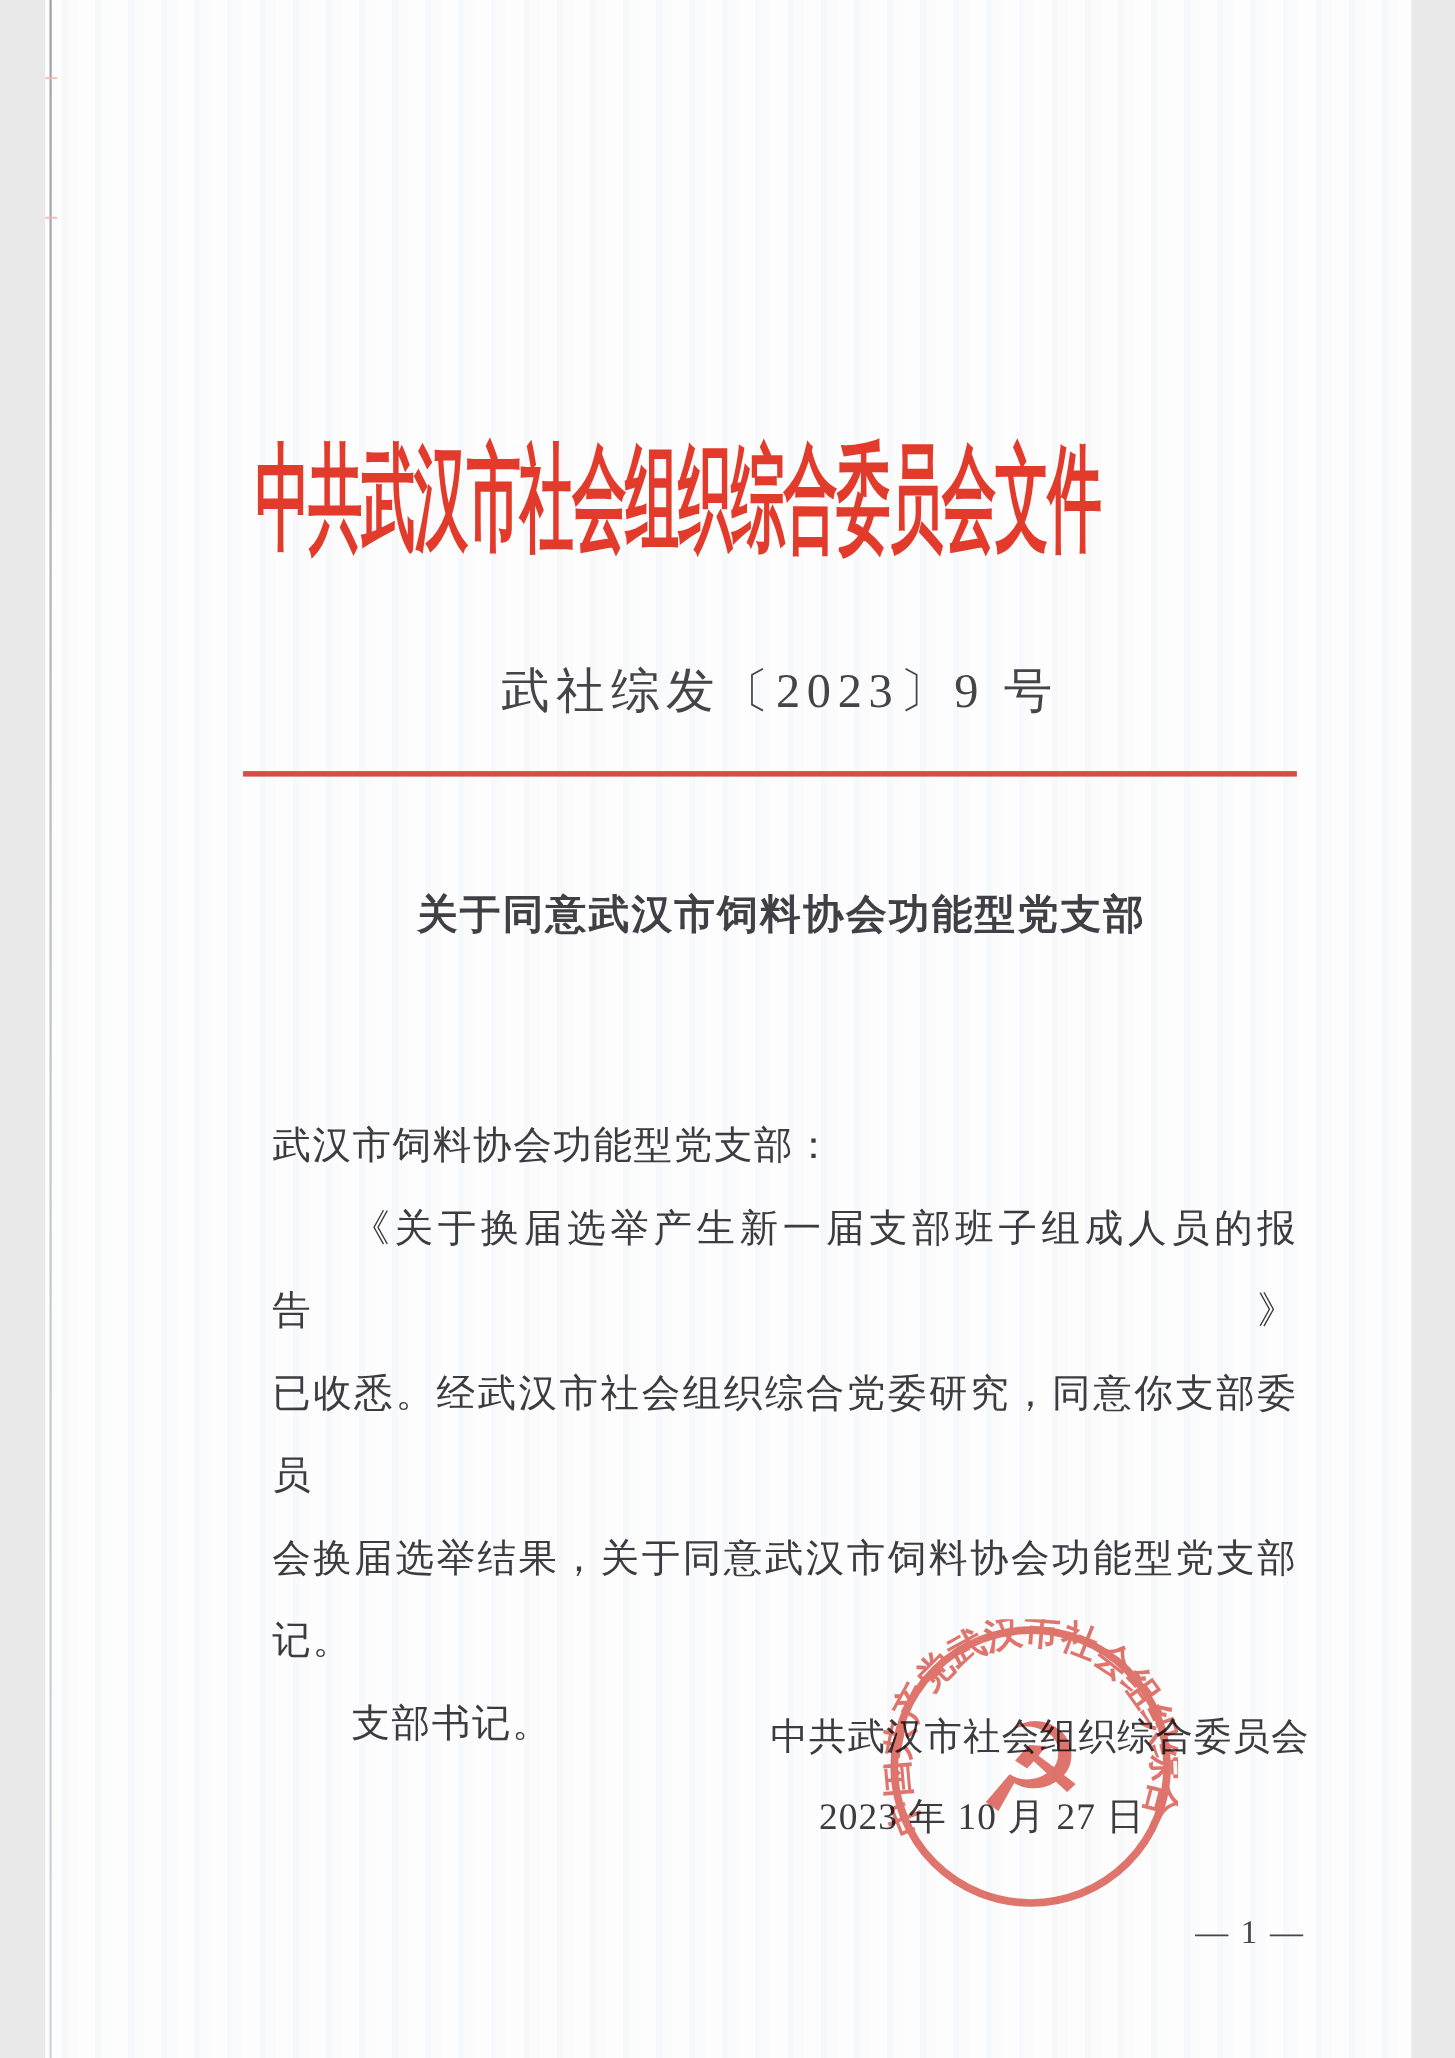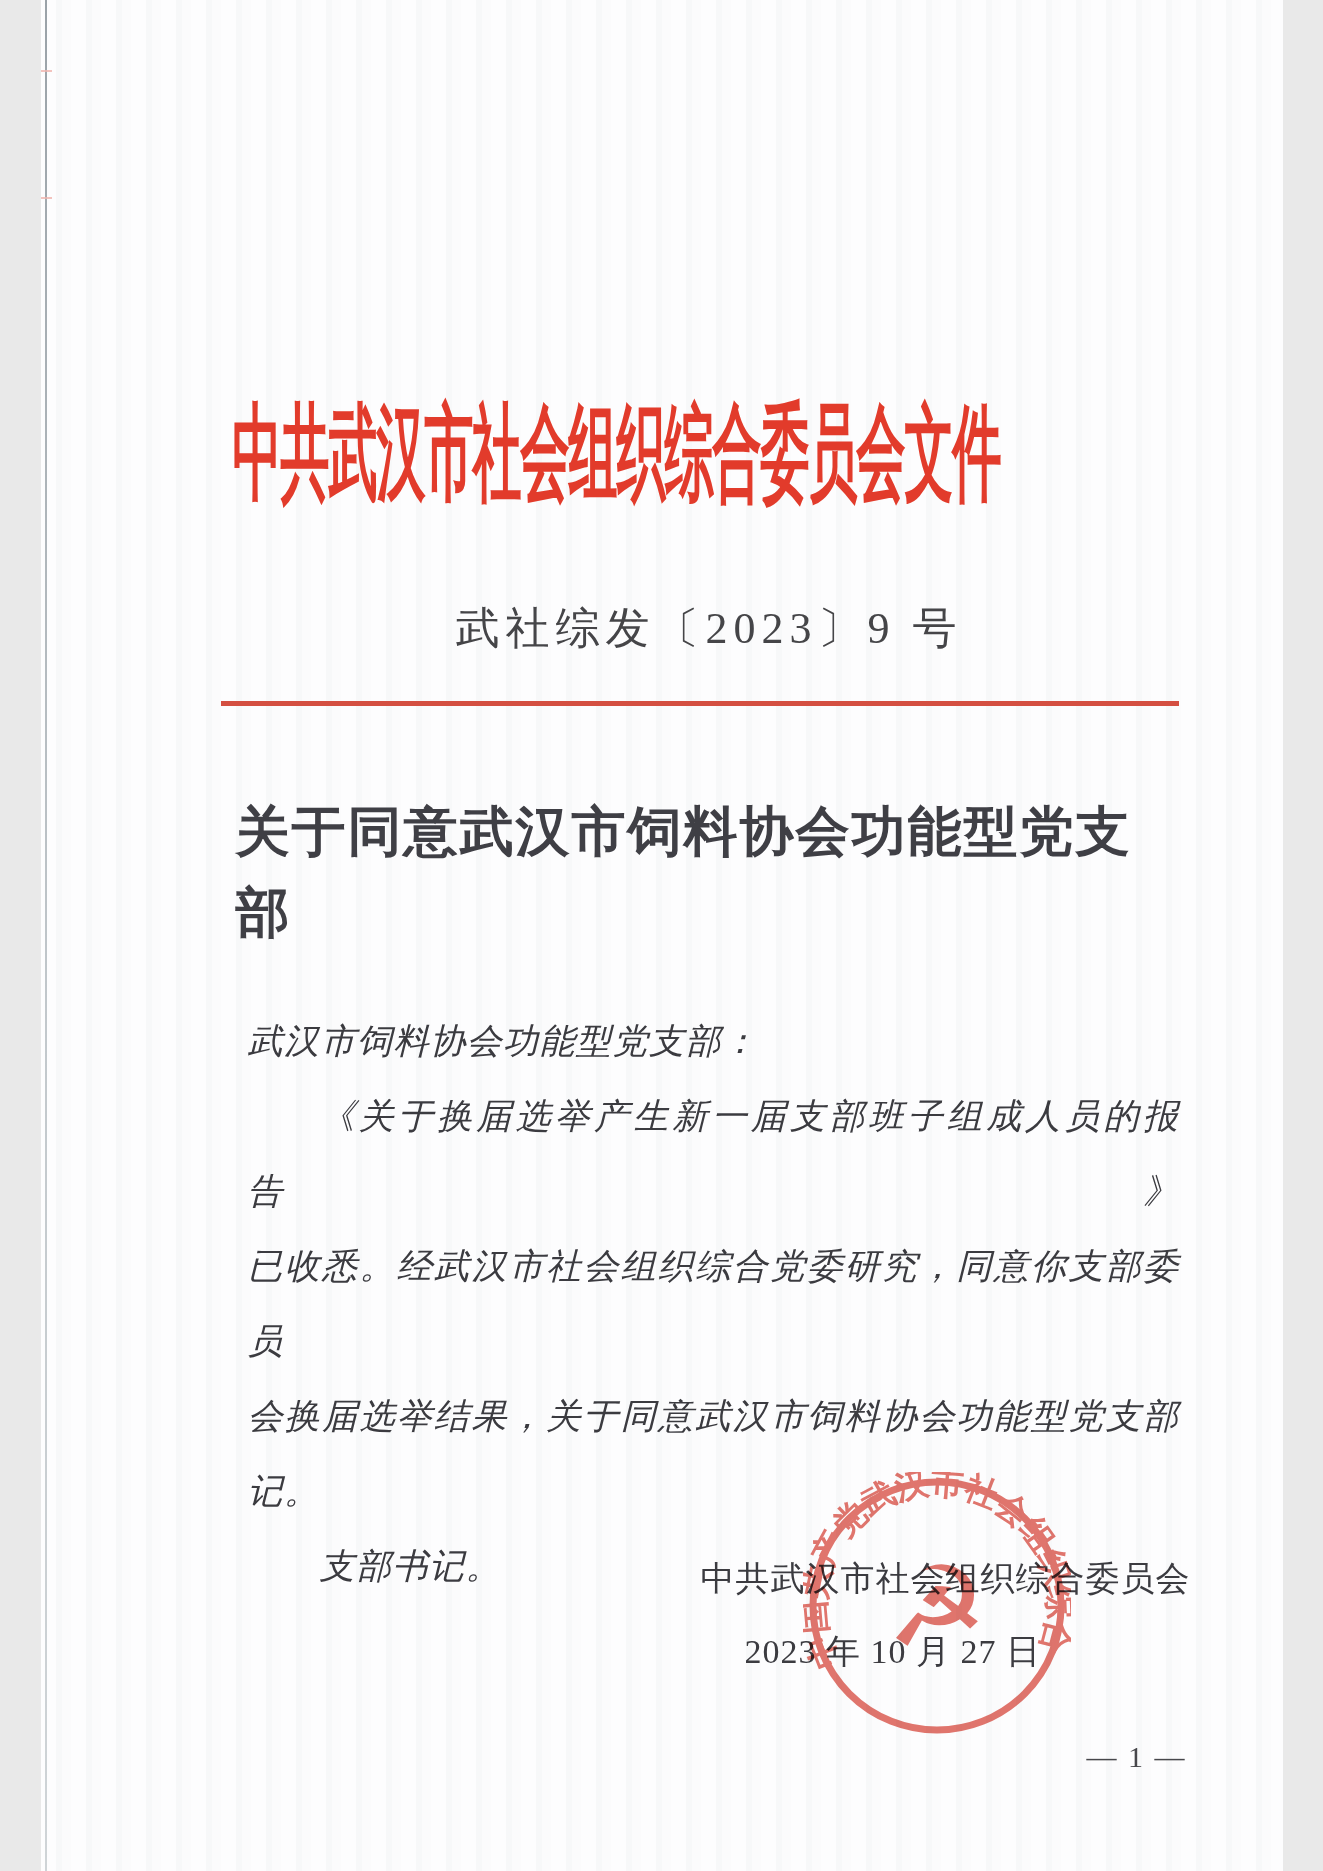--- a/index.html
+++ b/index.html
@@ -42,29 +42,30 @@
     padding-left: 14px;
     text-align: center;
     font-size: 44px; letter-spacing: 6px; color: #454548;
   }
   .red-rule {
     position: absolute; top: 701px; left: 180px; width: 958px; height: 5px;
     background: #d44f41;
   }
   .doc-title {
     position: absolute; top: 792px; left: 195px; width: 950px;
-    font-size: 54px; font-weight: 700; letter-spacing: 2px;
+    text-align: center;
+    font-size: 37px; font-weight: 700; letter-spacing: 2px;
     line-height: 81px; color: #3f3f45;
   }
   .body-block {
     position: absolute; top: 1004px; left: 207px; width: 932px;
     font-size: 35px; line-height: 75px; letter-spacing: 1.5px;
     color: #3b3b40;
   }
-  .bl { white-space: nowrap; font-style: italic; }
+  .bl { white-space: nowrap; }
   .bl.indent { text-indent: 72px; }
   .bl.stretch {
     white-space: normal;
     text-align: justify;
     text-align-last: justify;
   }
   .signature {
     position: absolute; top: 1556px; left: 660px;
     font-size: 34px; letter-spacing: 1px; color: #3b3b40;
     white-space: nowrap;

